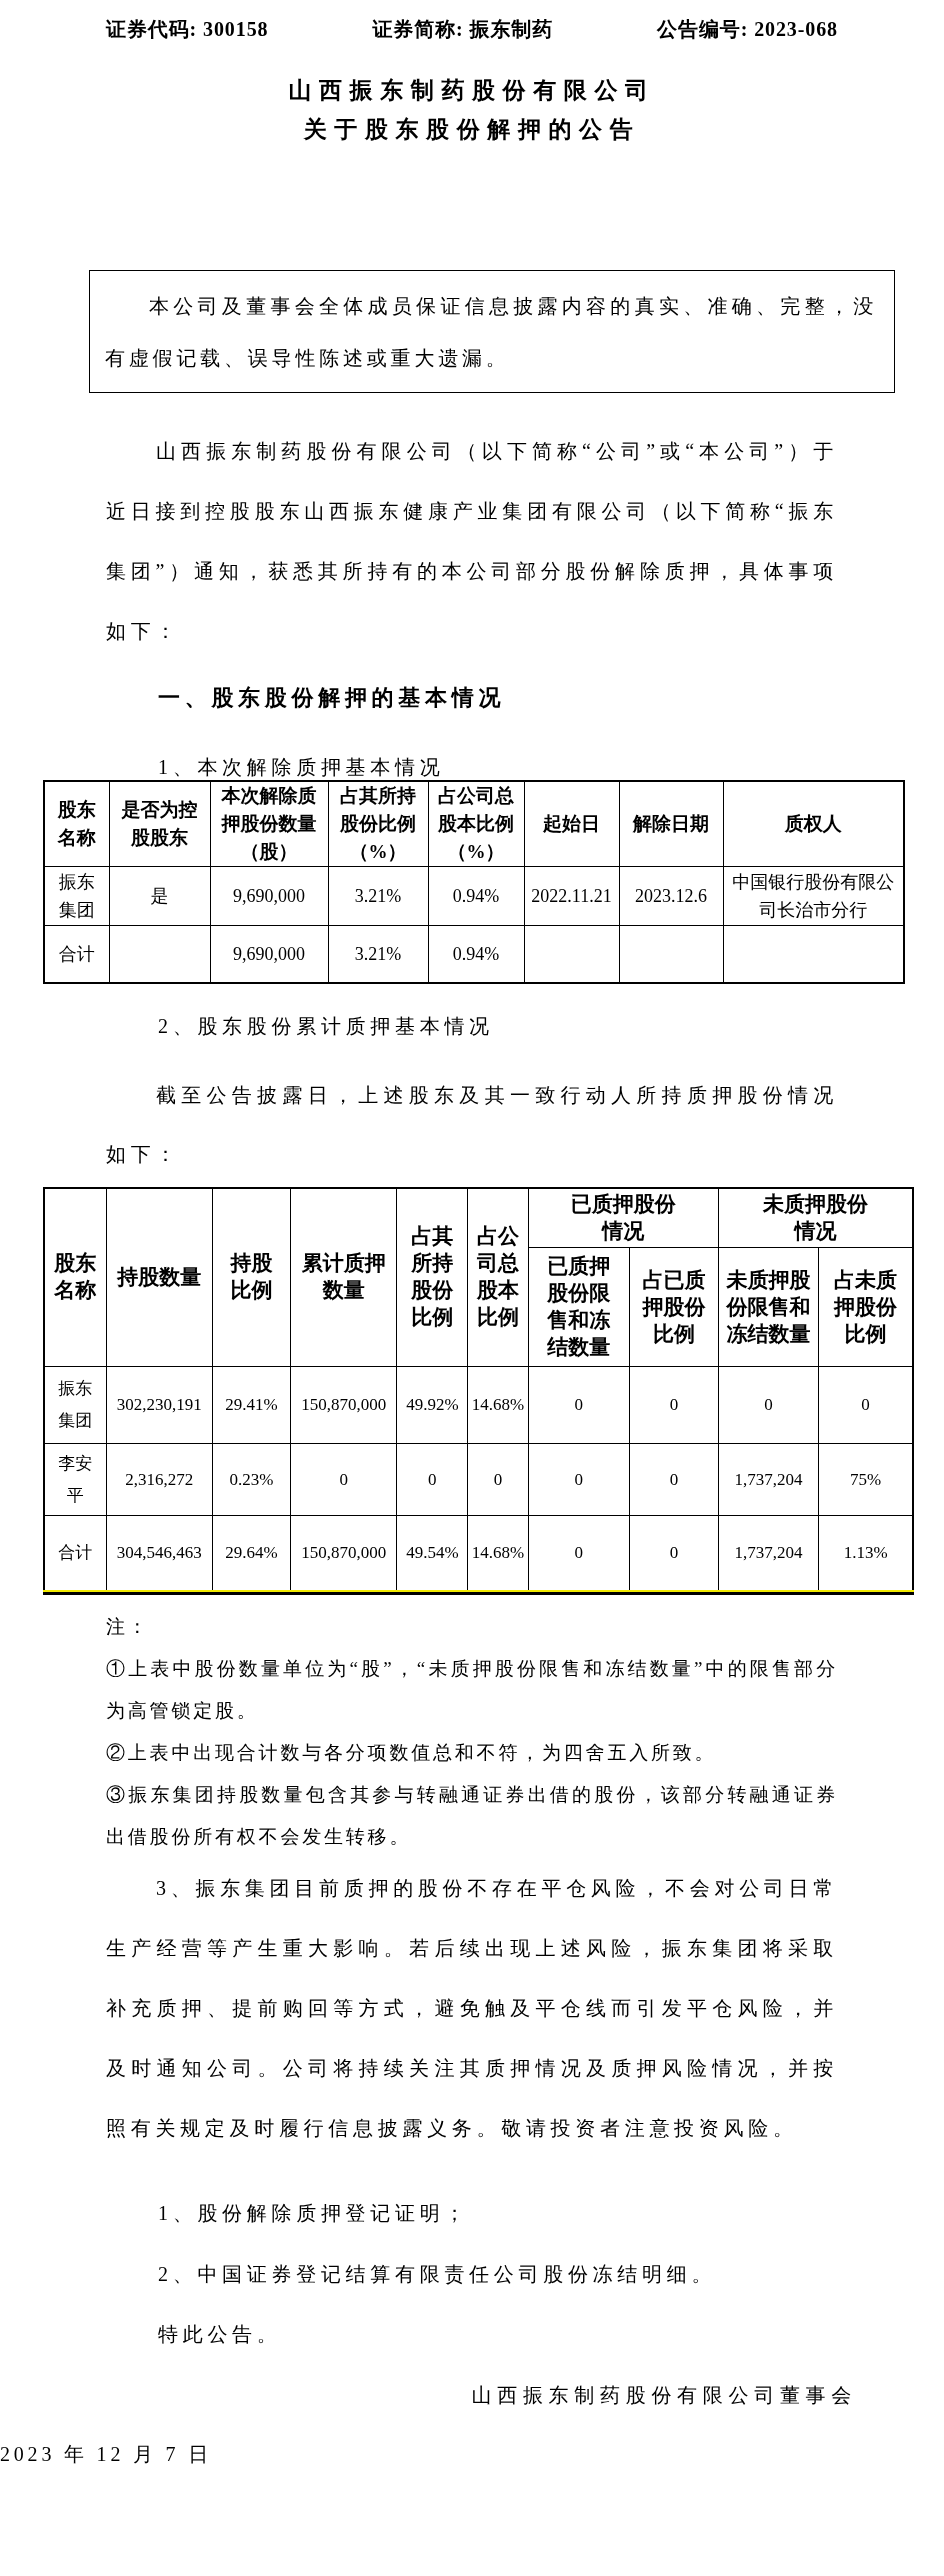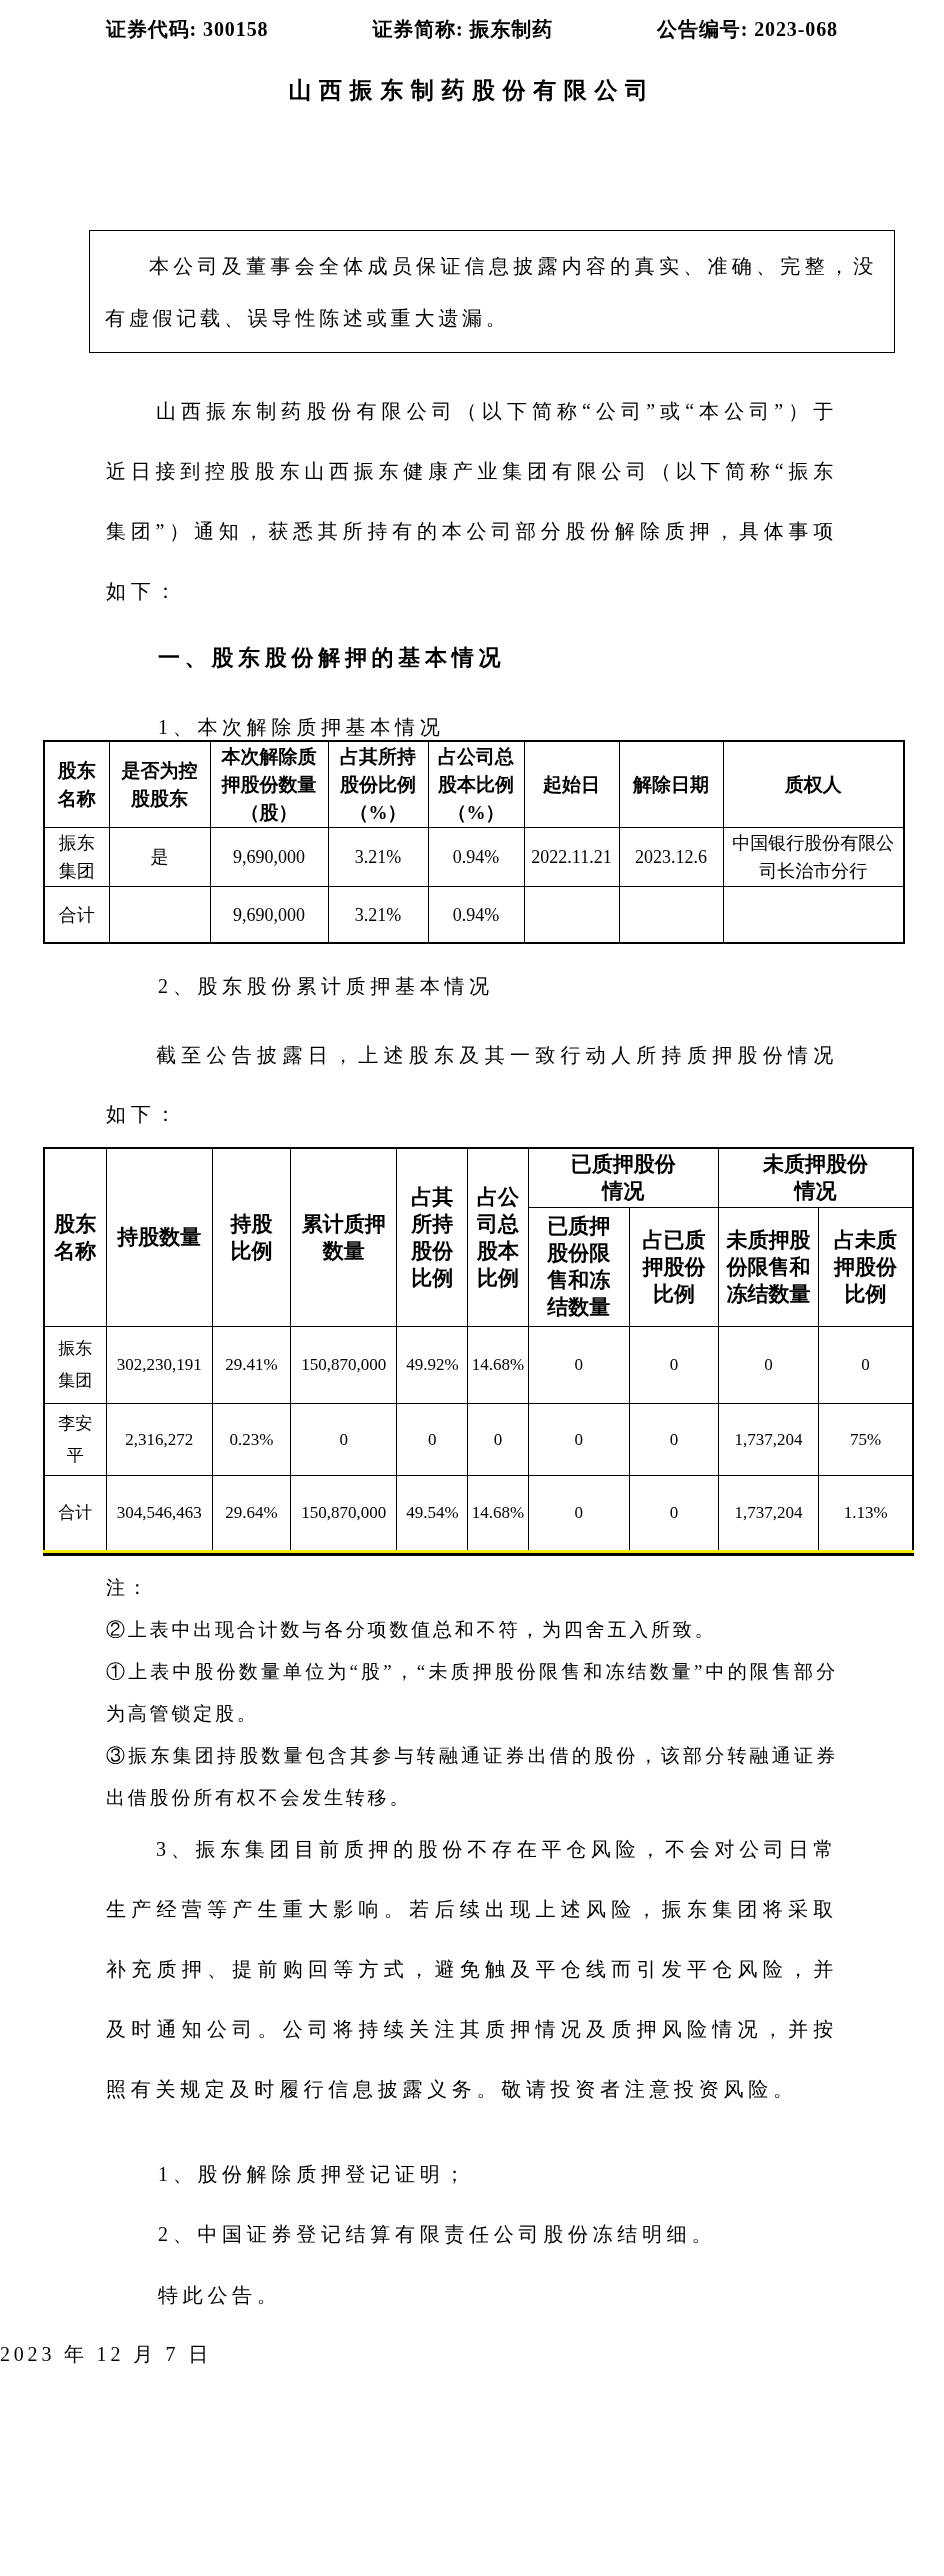--- a/index.html
+++ b/index.html
@@ -86,20 +86,21 @@
 
 <div class="page">
 
   <div class="hdr">
     <span>证券代码: 300158</span>
     <span>证券简称: 振东制药</span>
     <span>公告编号: 2023-068</span>
   </div>
 
   <p class="title first">山西振东制药股份有限公司</p>
+  <p class="title second">关于股东股份解押的公告</p>
 
   <div class="box">
     <p>本公司及董事会全体成员保证信息披露内容的真实、准确、完整，没有虚假记载、误导性陈述或重大遗漏。</p>
   </div>
 
   <p class="para intro">山西振东制药股份有限公司（以下简称“公司”或“本公司”）于近日接到控股股东山西振东健康产业集团有限公司（以下简称“振东集团”）通知，获悉其所持有的本公司部分股份解除质押，具体事项如下：</p>
 
   <p class="h-sec one">一、股东股份解押的基本情况</p>
   <p class="sub s1">1、本次解除质押基本情况</p>
 
@@ -255,27 +256,28 @@
           <td>1.13%</td>
         </tr>
       </tbody>
     </table>
     <div class="stripe" style="background:#f2ea00;"></div>
     <div class="stripe" style="background:#000;"></div>
   </div>
 
   <div class="notes">
     <p>注：</p>
+    <p>①上表中股份数量单位为“股”，“未质押股份限售和冻结数量”中的限售部分为高管锁定股。</p>
     <p>②上表中出现合计数与各分项数值总和不符，为四舍五入所致。</p>
-    <p>①上表中股份数量单位为“股”，“未质押股份限售和冻结数量”中的限售部分为高管锁定股。</p>
     <p>③振东集团持股数量包含其参与转融通证券出借的股份，该部分转融通证券出借股份所有权不会发生转移。</p>
   </div>
 
   <p class="para risk">3、振东集团目前质押的股份不存在平仓风险，不会对公司日常生产经营等产生重大影响。若后续出现上述风险，振东集团将采取补充质押、提前购回等方式，避免触及平仓线而引发平仓风险，并及时通知公司。公司将持续关注其质押情况及质押风险情况，并按照有关规定及时履行信息披露义务。敬请投资者注意投资风险。</p>
 
   <p class="listline i1">1、股份解除质押登记证明；</p>
   <p class="listline i2">2、中国证券登记结算有限责任公司股份冻结明细。</p>
   <p class="listline i3">特此公告。</p>
 
+  <p class="sig">山西振东制药股份有限公司董事会</p>
   <p class="datel">2023 年 12 月 7 日</p>
 
 </div>
 
 
 </body></html>

